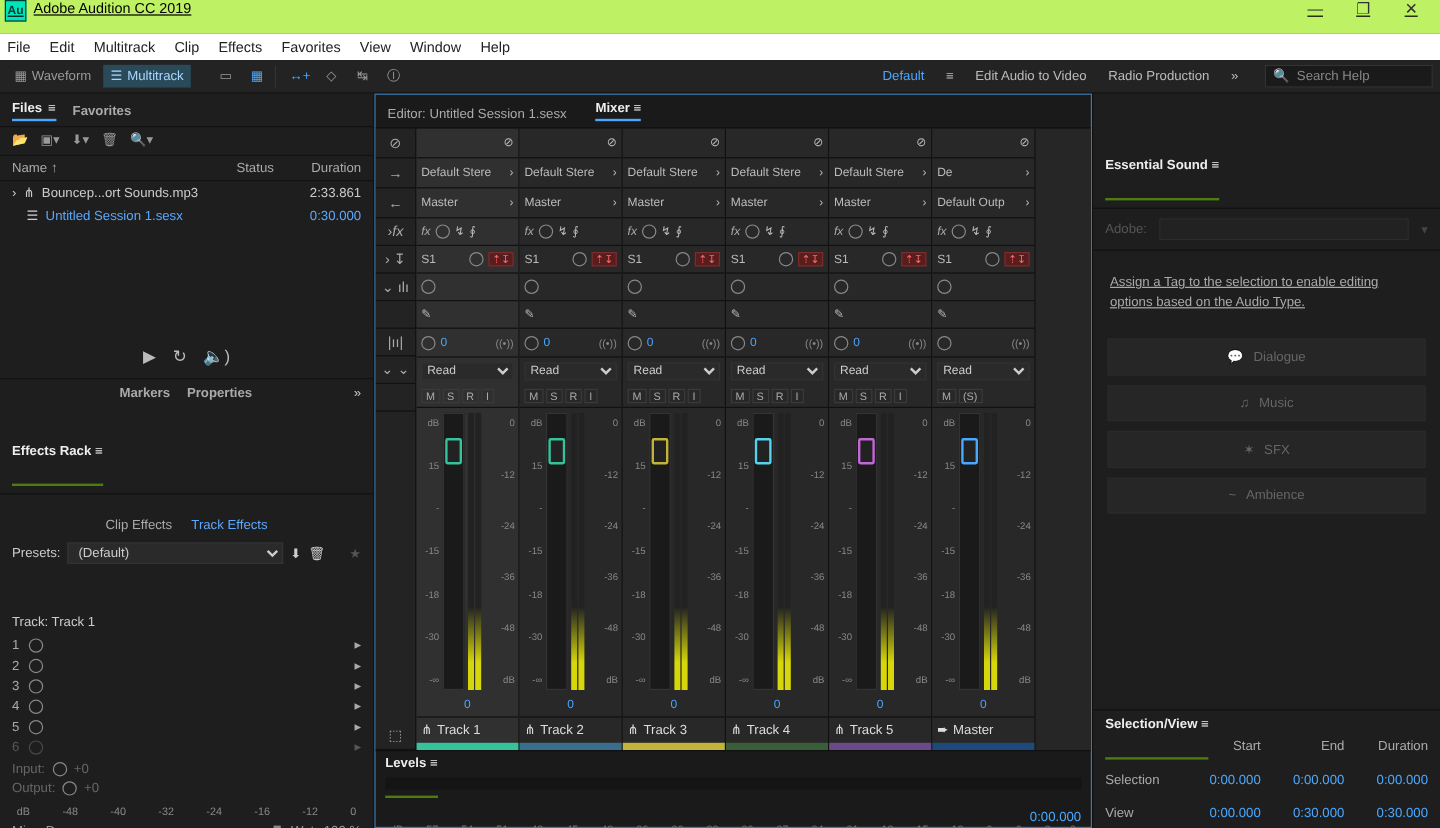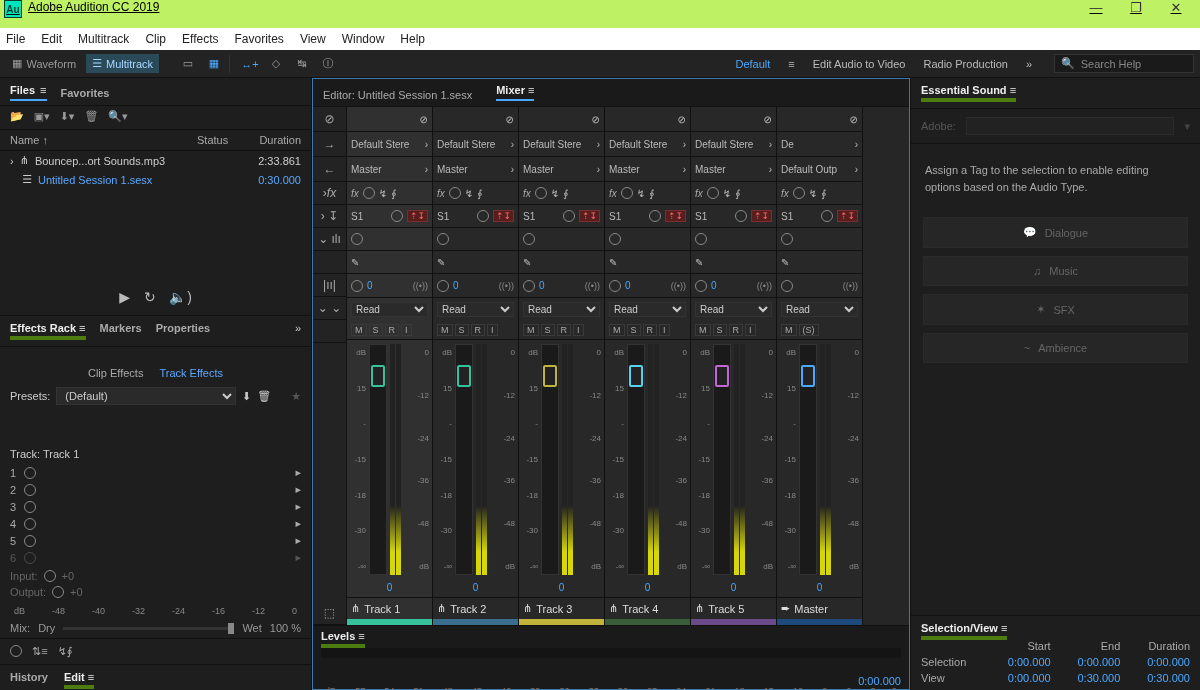--- a/index.html
+++ b/index.html
@@ -25,21 +25,21 @@
 .mini-tool-row {display:flex;gap:10px;padding:4px 10px 6px;color:#999;border-bottom:1px solid #111;}
 .files-head {display:flex;padding:4px 10px;color:#aaa;border-bottom:1px solid #111;}
 .files-head span:nth-child(1){flex:1;} .files-head span:nth-child(2){width:46px;}.files-head span:nth-child(3){width:58px;text-align:right;}
 .file-row{display:flex;padding:3px 10px;align-items:center;}
 .file-row .nm{flex:1;display:flex;gap:6px;align-items:center;}
 .file-row .st{width:46px;} .file-row .du{width:58px;text-align:right;}
 .file-row.act .lnk{color:#5aa8ff;} .file-row .du.act{color:#5aa8ff;}
 .transport{display:flex;gap:14px;justify-content:center;padding:10px 0;color:#bbb;font-size:14px;}
 .subtabs{display:flex;gap:14px;padding:6px 10px;border-top:1px solid #111;border-bottom:1px solid #111;}
 .subsubtabs{display:flex;gap:16px;justify-content:center;padding:4px 0;}
-.sub{color:#aaa;font-weight:600;} .sub.active{color:#eee;border-bottom:4px solid #4d7c0f;padding-bottom:2px;}
+.sub{color:#aaa;font-weight:600;} .sub.active{color:#eee;border-bottom:2px solid #4d7c0f;padding-bottom:21px;margin-top:48px;}
 .st2{color:#aaa;margin-top:16px;} .st2.active{color:#5aa8ff;}
 .preset-row{display:flex;align-items:center;gap:6px;padding:4px 10px;}
 .preset-row select{background:#2a2a2a;border:1px solid #333;color:#ccc;font-size:11px;padding:1px 4px;flex:1;}
 .track-lbl{padding:2px 10px;color:#ccc;margin-top:37px;}
 .slot-list{padding:2px 6px;} .slot{display:flex;align-items:center;gap:8px;padding:2px 4px;color:#aaa;}
 .kn{width:12px;height:12px;border:1.5px solid #888;border-radius:50%;display:inline-block;}
 .io-row{display:flex;align-items:center;gap:6px;padding:2px 10px;color:#666;}
 .db-ruler{display:flex;justify-content:space-between;padding:2px 14px;color:#888;font-size:9px;}
 .mix-row{display:flex;align-items:center;gap:8px;padding:4px 10px;color:#999;}
 .mix-slider{flex:1;height:3px;background:#333;position:relative;} .mix-slider::after{content:"";position:absolute;right:0;top:-4px;width:6px;height:11px;background:#888;}
@@ -78,24 +78,24 @@
 .ch-name{height:22px;display:flex;align-items:center;gap:4px;padding:0 4px;color:#ddd;border-top:1px solid #111;}
 .ch-color{height:6px;}
 .tc{position:absolute;bottom:2px;right:8px;color:#4aa8ff;font-size:11px;}
 .levels{height:60px;border-top:1px solid #111;padding:4px 8px;}
 .lvl-ruler{display:flex;justify-content:space-between;font-size:9px;color:#777;margin-top:28px;padding:0 4px;}
 .right { width:290px; background:#1e1e1e; display:flex;flex-direction:column;border-left:1px solid #111;}
 .es-head{padding:6px 10px;border-bottom:1px solid #111;display:flex;gap:6px;align-items:center;}
 .nosel{padding:10px 10px;color:#777;font-style:italic;border-bottom:1px solid #111;}
 .preset-dis{padding:8px 10px;color:#555;display:flex;gap:10px;align-items:center;border-bottom:1px solid #111;}
 .preset-dis .dd{flex:1;height:18px;background:#222;border:1px solid #2b2b2b;}
-.es-msg{padding:18px 14px;color:#aaa;font-size:11px;line-height:1.5;}
+.es-msg{padding:18px 14px;color:#aaa;font-size:11px;line-height:1.5;text-decoration:underline;}
 .es-btn{margin:4px 12px;padding:8px;background:#262626;color:#666;display:flex;gap:8px;align-items:center;justify-content:center;border:1px solid #2a2a2a;}
 .selview{border-top:1px solid #111;padding:6px 10px;}
-.sv-grid{display:grid;grid-template-columns:60px 1fr 1fr 1fr;gap:4px 10px;font-size:11px;}
+.sv-grid{display:grid;grid-template-columns:60px 1fr 1fr 1fr;gap:16px 10px;font-size:11px;}
 .sv-grid .h{color:#aaa;} .sv-grid .v{color:#4aa8ff;text-align:right;}
 </style>
 </head>
 <body>
 
 <div class="titlebar">
   <span class="logo">Au</span>
   <span class="title">Adobe Audition CC 2019</span>
   <span class="winbtn">—</span>
   <span class="winbtn">❐</span>

